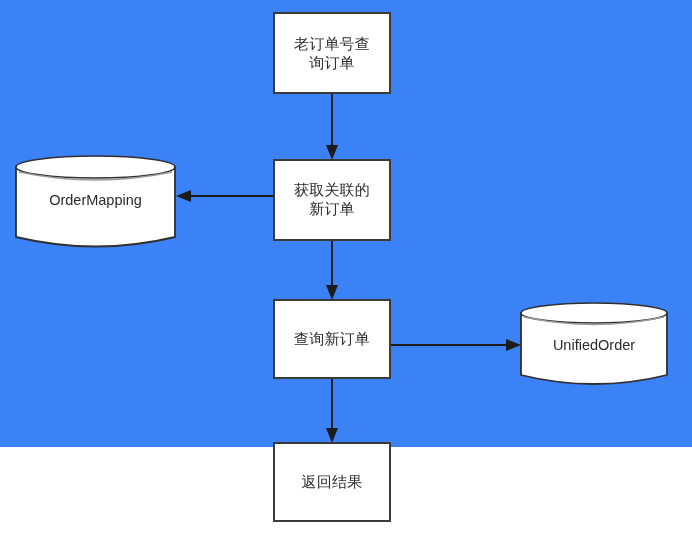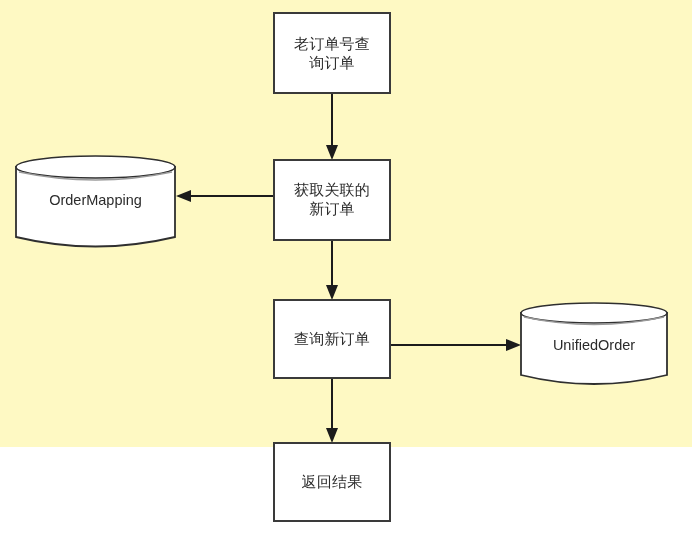--- a/index.html
+++ b/index.html
@@ -10,21 +10,21 @@
   body {
     width: 692px;
     height: 536px;
     font-family: "Liberation Sans", "DejaVu Sans", sans-serif;
     overflow: hidden;
   }
   #canvas {
     position: relative;
     width: 692px;
     height: 447px;
-    background: #fef9c3;
+    background: #3b82f6;
   }
   #diagram-svg {
     position: absolute;
     left: 0;
     top: 0;
     width: 692px;
     height: 536px;
   }
   .node-label {
     font-size: 14.5px;

